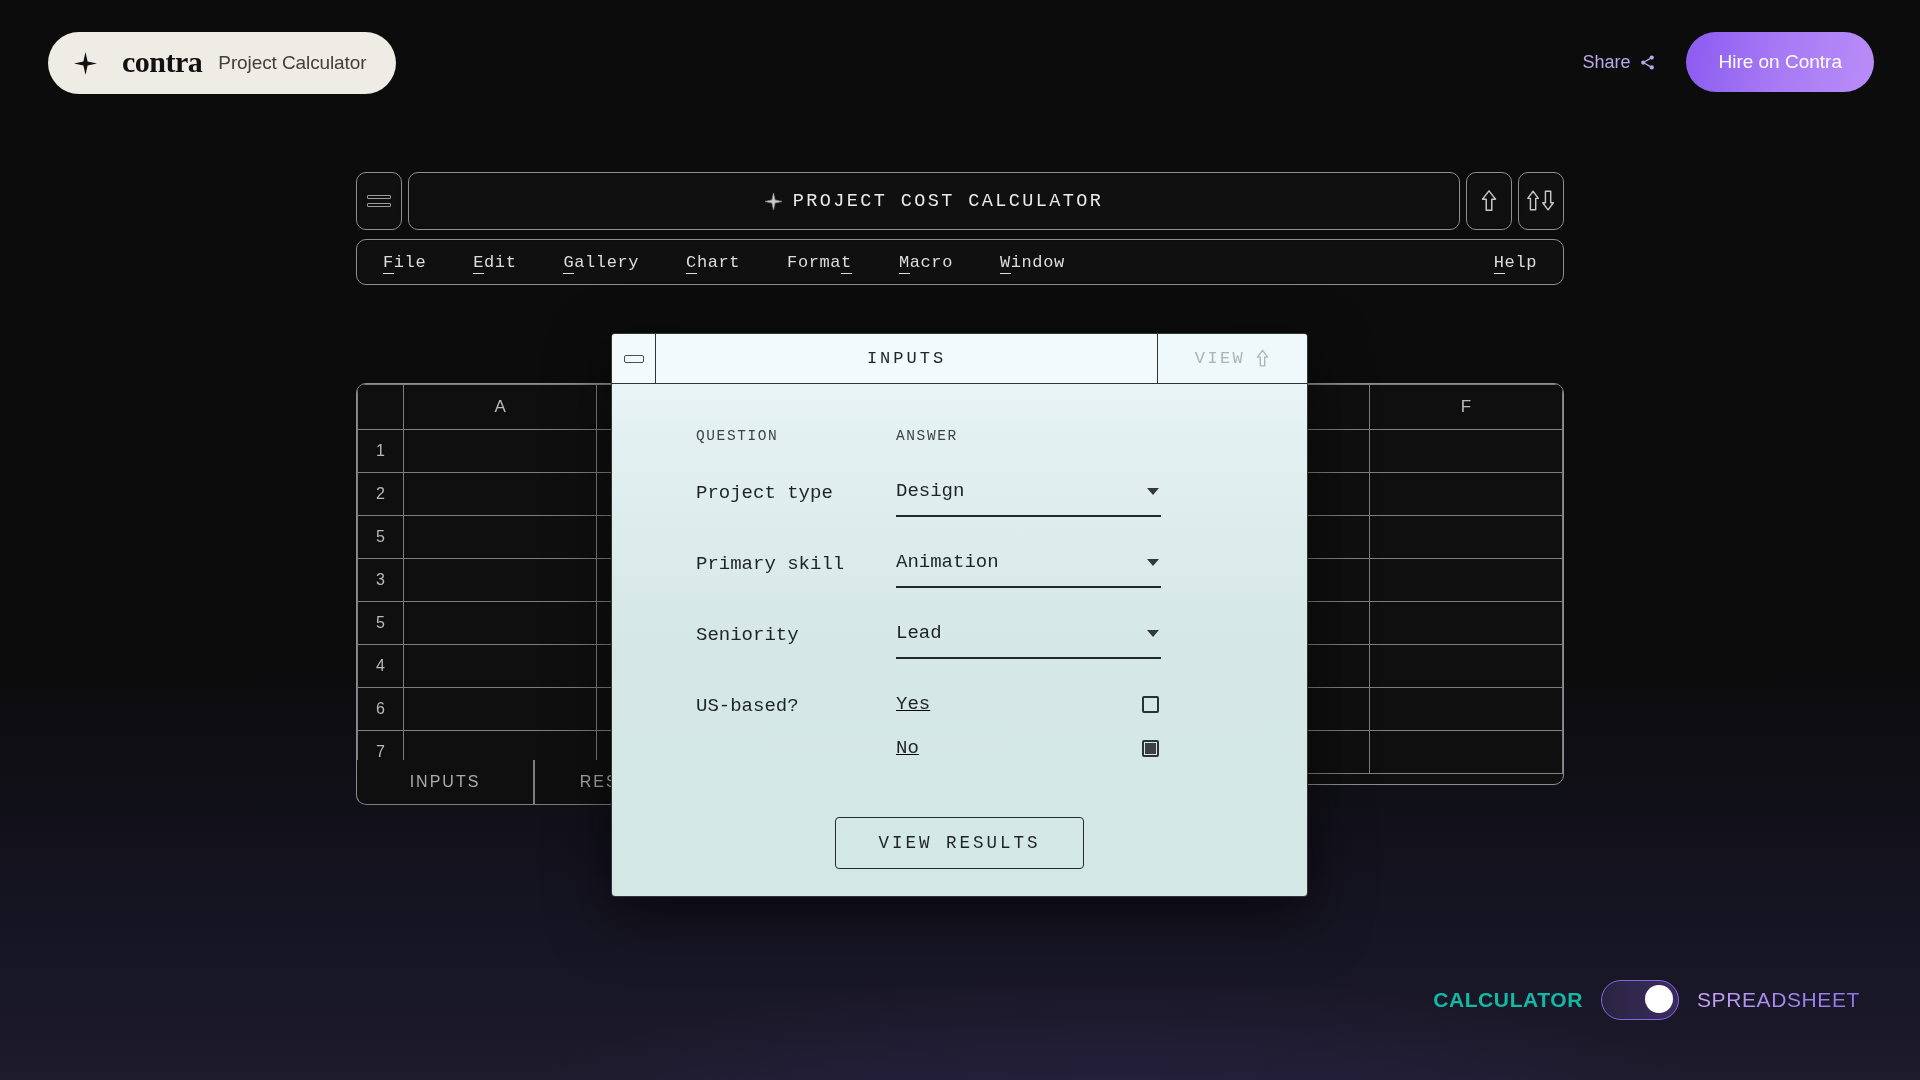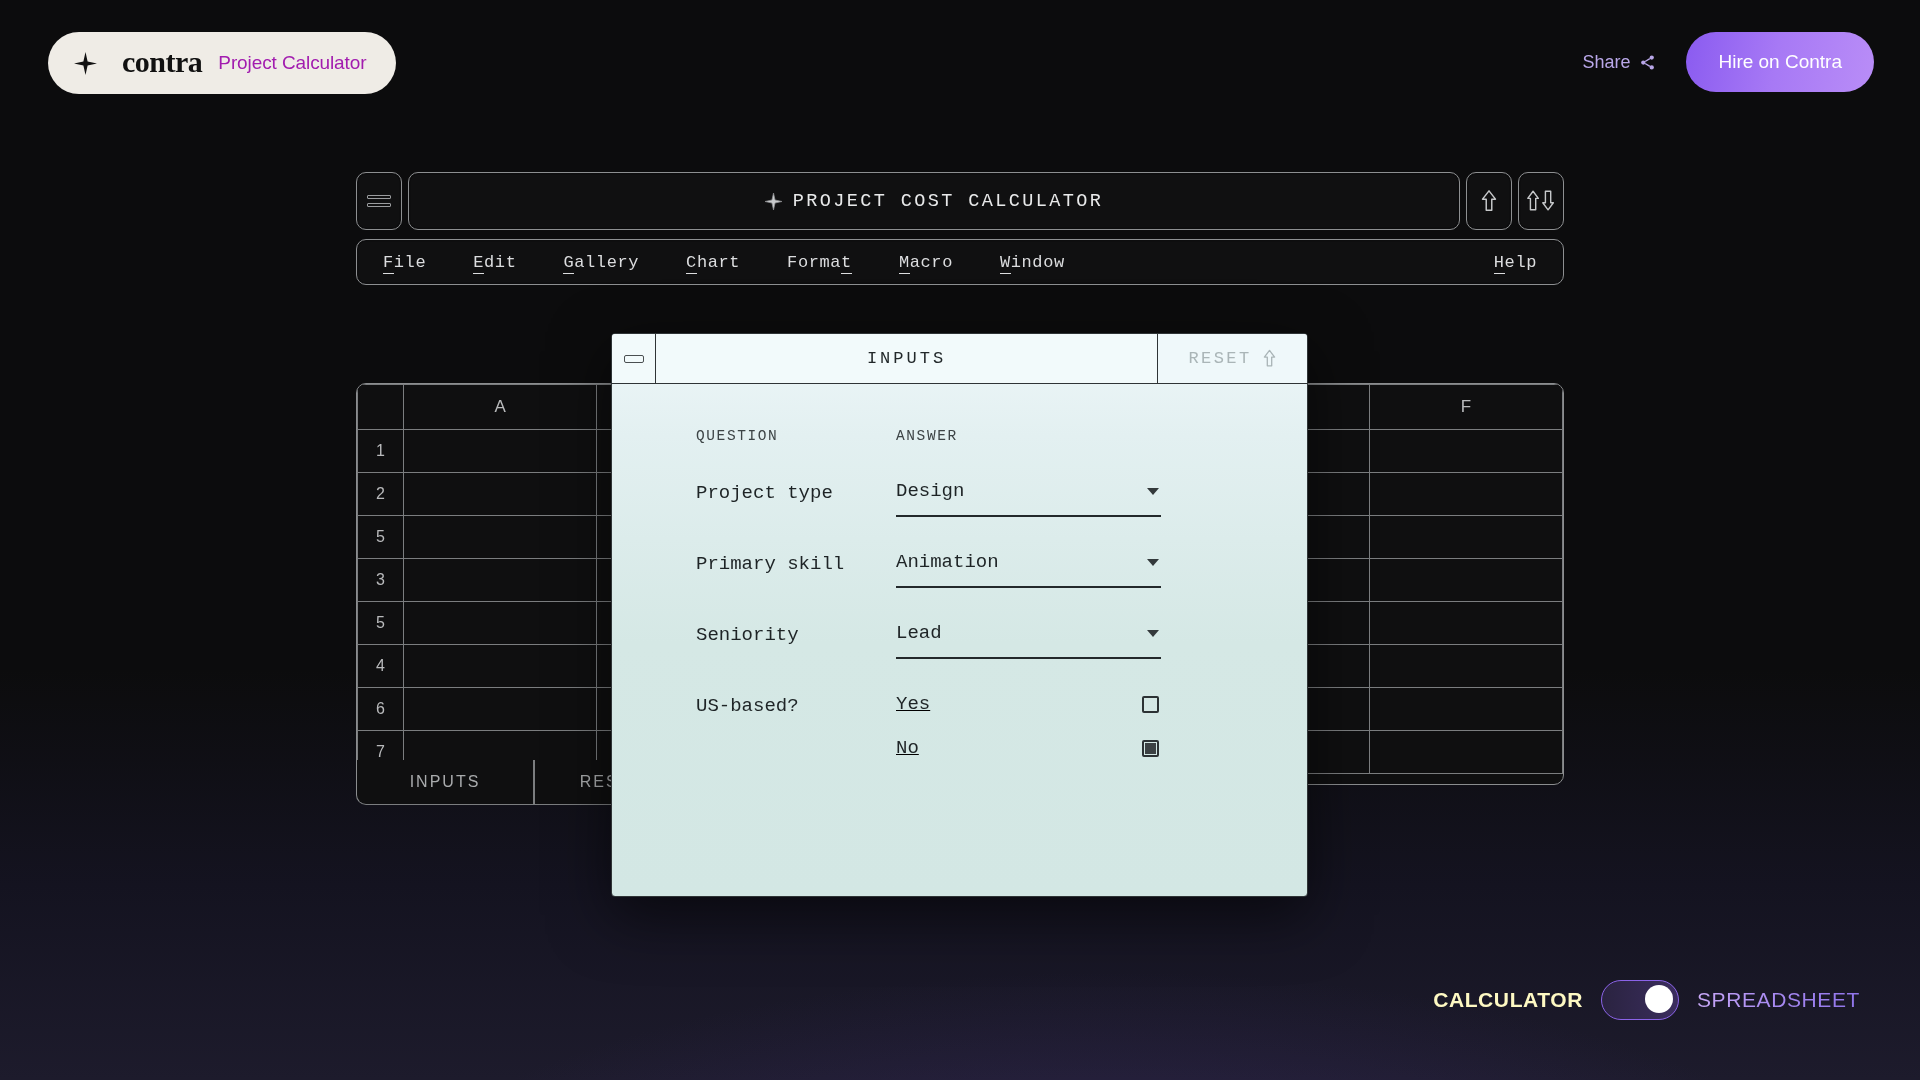--- a/index.html
+++ b/index.html
@@ -26,21 +26,21 @@
     background:#efece6; border-radius:34px;
     display:flex; align-items:center; gap:16px;
   }
   #brand-mark{ display:flex; align-items:center; gap:25px; }
   .contra-diamond{ width:23px; height:23px; display:block; }
   #contra-word{
     font-family:"Liberation Serif", serif;
     font-size:30px; font-weight:700; color:#111; letter-spacing:-0.5px;
     line-height:1; position:relative; top:-1px;
   }
-  #brand-sub{ font-size:19px; color:#a21caf; letter-spacing:-0.1px; }
+  #brand-sub{ font-size:19px; color:#404040; letter-spacing:-0.1px; }
 
   #top-right{ position:absolute; right:46px; top:32px; display:flex; align-items:center; gap:30px; }
   #share-btn{ display:flex; align-items:center; gap:9px; color:#b9a7e8; font-size:18px; cursor:pointer; }
   #hire-btn{
     height:60px; padding:0 32px; border-radius:34px; border:none;
     background:linear-gradient(100deg,#8a5bf0 0%,#a779f5 48%,#b98df7 100%);
     color:#fff; font-size:19px; font-family:"Liberation Sans",sans-serif;
     cursor:pointer; display:flex; align-items:center;
   }
 
@@ -138,21 +138,21 @@
   .cbox.on::after{ content:""; width:11px; height:11px; background:#3b4143; display:block; }
   #btn-row{ display:flex; justify-content:center; margin-top:36px; }
   #view-results{
     border:1.8px solid #262c2e; border-radius:4px; background:transparent;
     padding:15px 42px; color:#1e2426; font-size:17.5px; letter-spacing:3px; cursor:pointer;
     font-family:"Liberation Mono", monospace;
   }
 
   
   #mode-toggle{ position:absolute; right:60px; bottom:60px; display:flex; align-items:center; gap:18px; }
-  #lbl-calc{ color:#fef9c3; font-size:21px; letter-spacing:0.6px; font-weight:700; }
+  #lbl-calc{ color:#14b8a6; font-size:21px; letter-spacing:0.6px; font-weight:700; }
   #lbl-sheet{
     font-size:21px; letter-spacing:0.6px; font-weight:400;
     background:linear-gradient(90deg,#c8a8f7 0%,#a98bf2 45%,#8f74ea 100%);
     -webkit-background-clip:text; background-clip:text; color:transparent;
   }
   #switch{
     width:78px; height:40px; border-radius:21px; border:1.8px solid #8b63e8;
     background:linear-gradient(90deg,#2a2340 0%,#3b2d5e 100%);
     position:relative; cursor:pointer;
   }
@@ -323,21 +323,21 @@
   </div>
 </div>
 
 <div id="dialog">
   <div id="dlg-head">
     <div id="dlg-min">
       <span></span>
     </div>
     <div id="dlg-title" class="mono">INPUTS</div>
     <div id="dlg-reset" class="mono">
-      <span>RESET</span>
+      <span>VIEW</span>
       <svg width="15" height="19" viewBox="0 0 20 26">
         <path d="M10 2 L17 11 L13 11 L13 23 L7 23 L7 11 L3 11 Z" fill="none" stroke="#aab5b7" stroke-width="1.8" stroke-linejoin="round"></path>
       </svg>
     </div>
   </div>
 
   <div id="dlg-body">
     <div class="col-head">
       <span class="c1 mono">QUESTION</span>
       <span class="mono">ANSWER</span>
@@ -380,20 +380,23 @@
           <span class="lbl mono">Yes</span>
           <span class="cbox" id="cb-yes"></span>
         </div>
         <div class="checkrow">
           <span class="lbl mono">No</span>
           <span class="cbox on" id="cb-no"></span>
         </div>
       </div>
     </div>
 
+    <div id="btn-row">
+      <button id="view-results">VIEW RESULTS</button>
+    </div>
   </div>
 </div>
 
 <div id="mode-toggle">
   <span id="lbl-calc">CALCULATOR</span>
   <div id="switch">
     <div id="knob"></div>
   </div>
   <span id="lbl-sheet">SPREADSHEET</span>
 </div>

